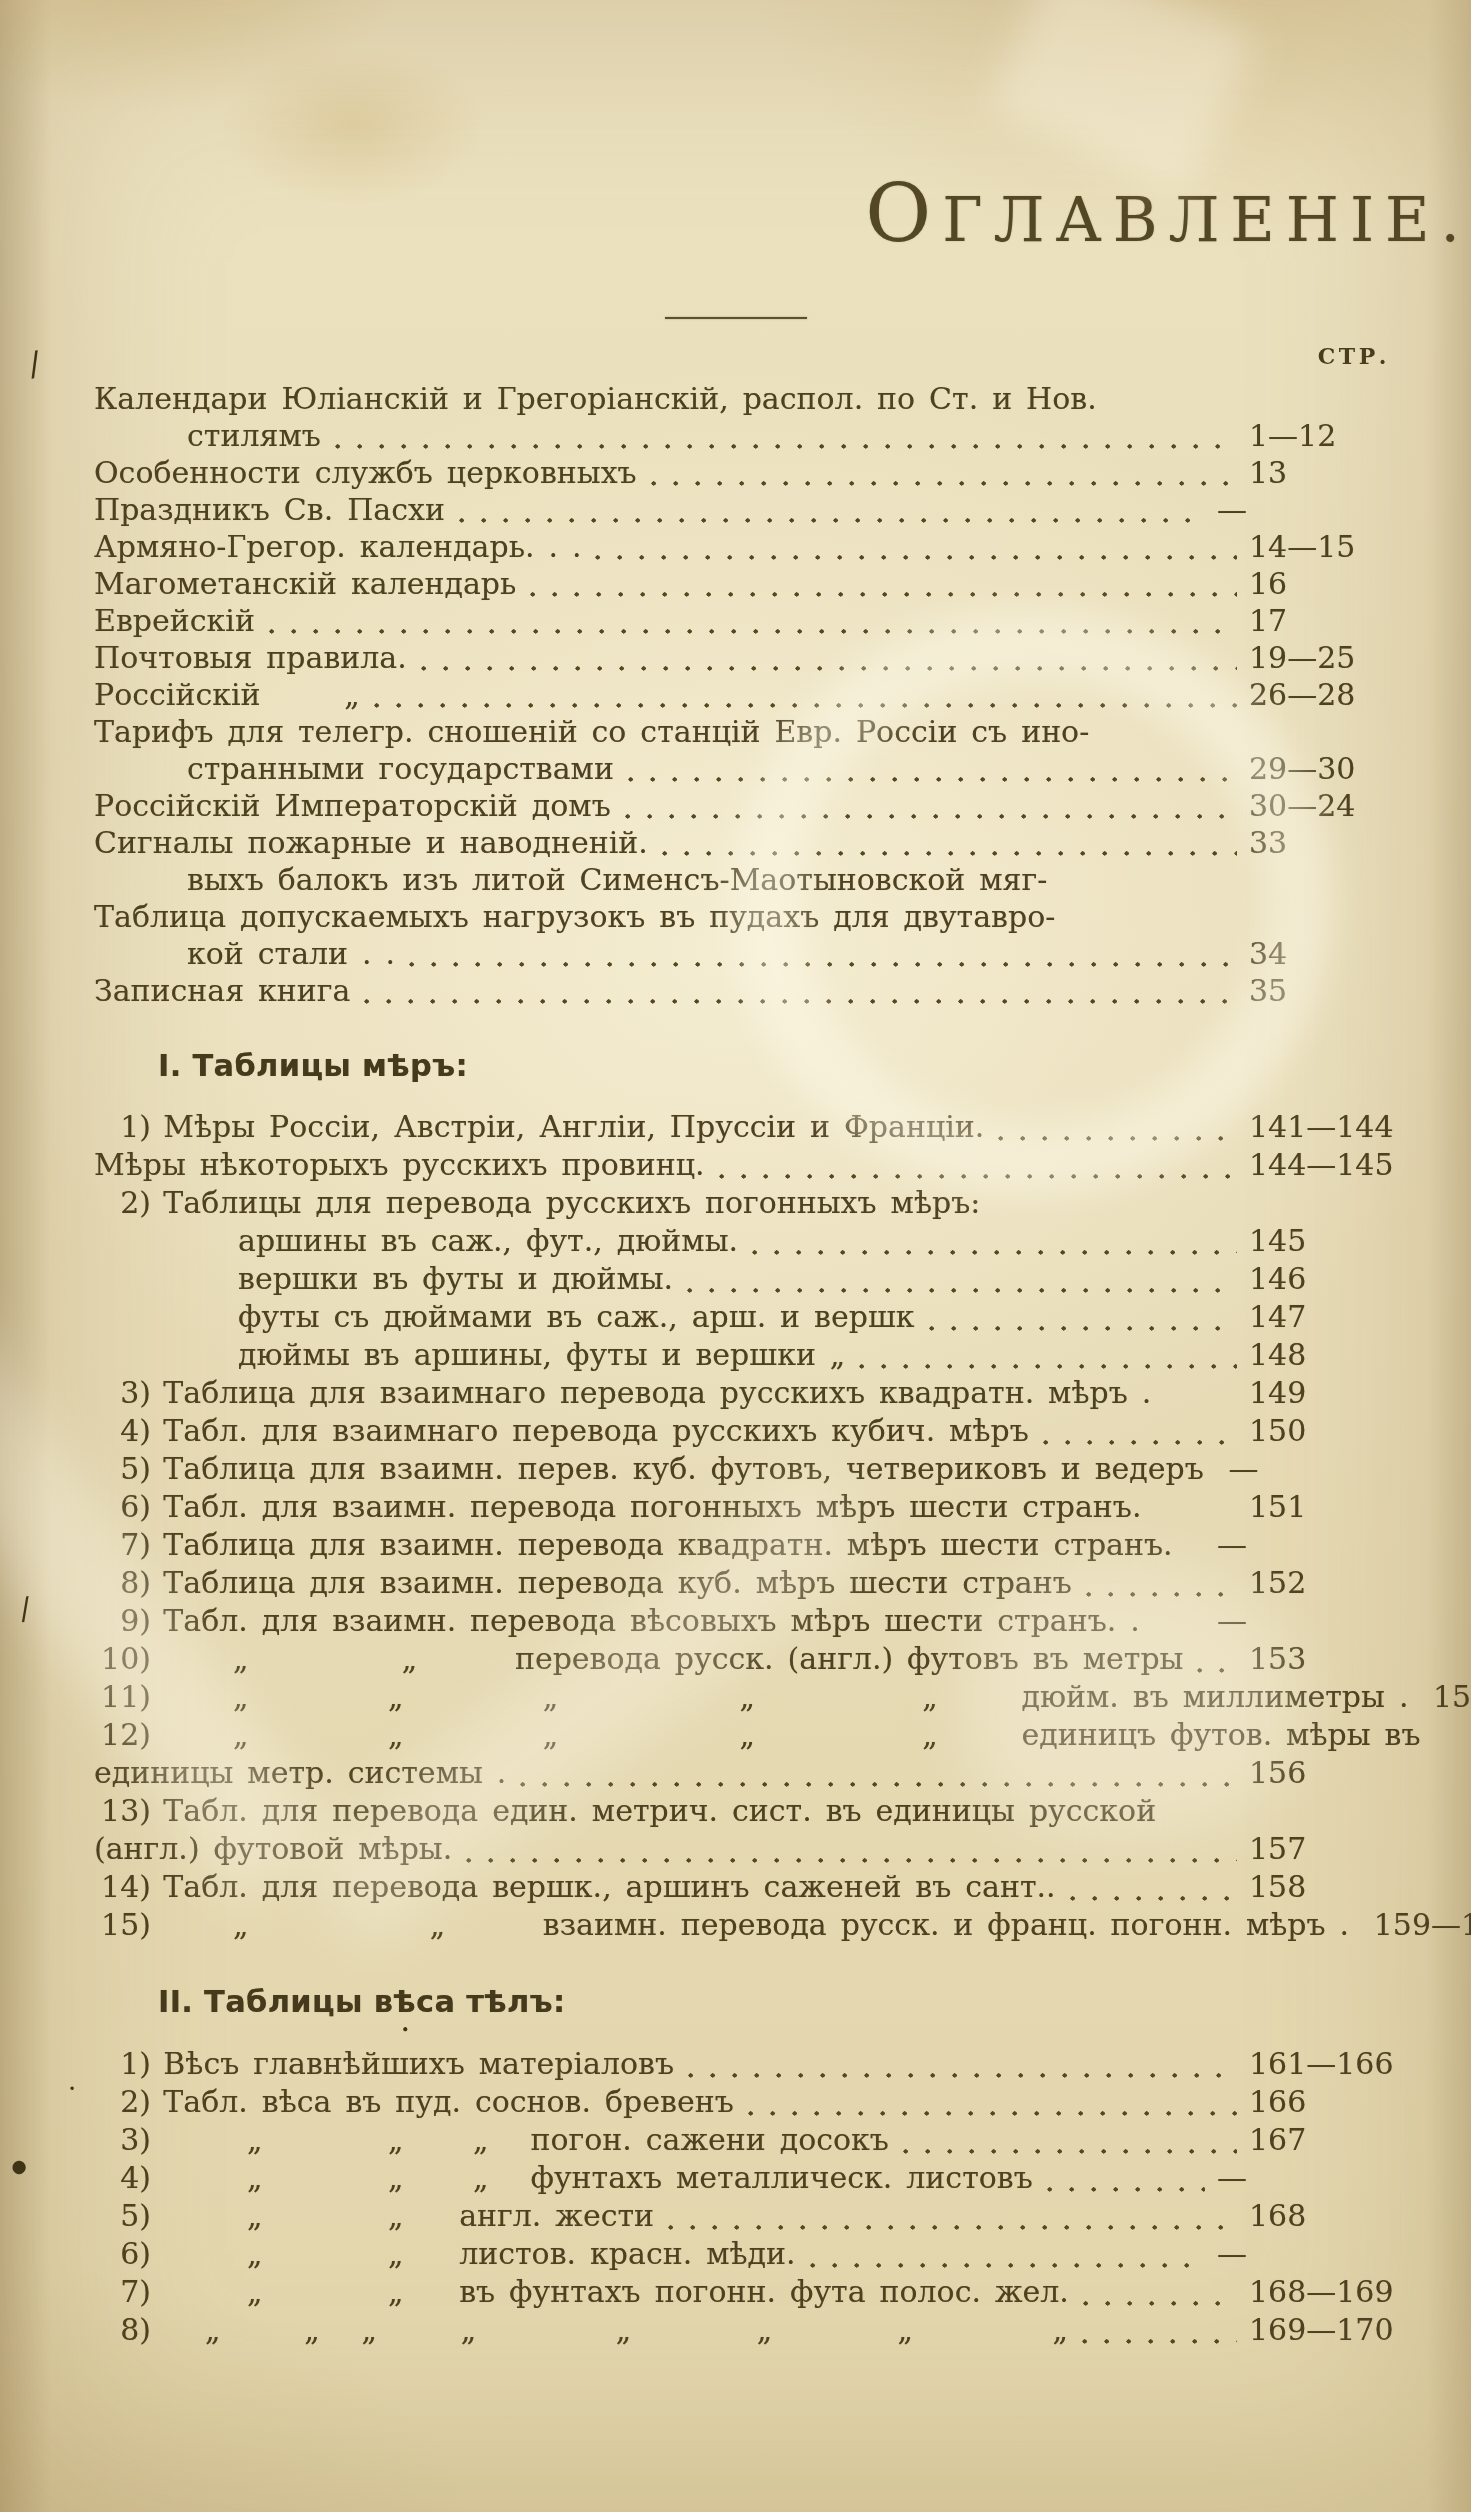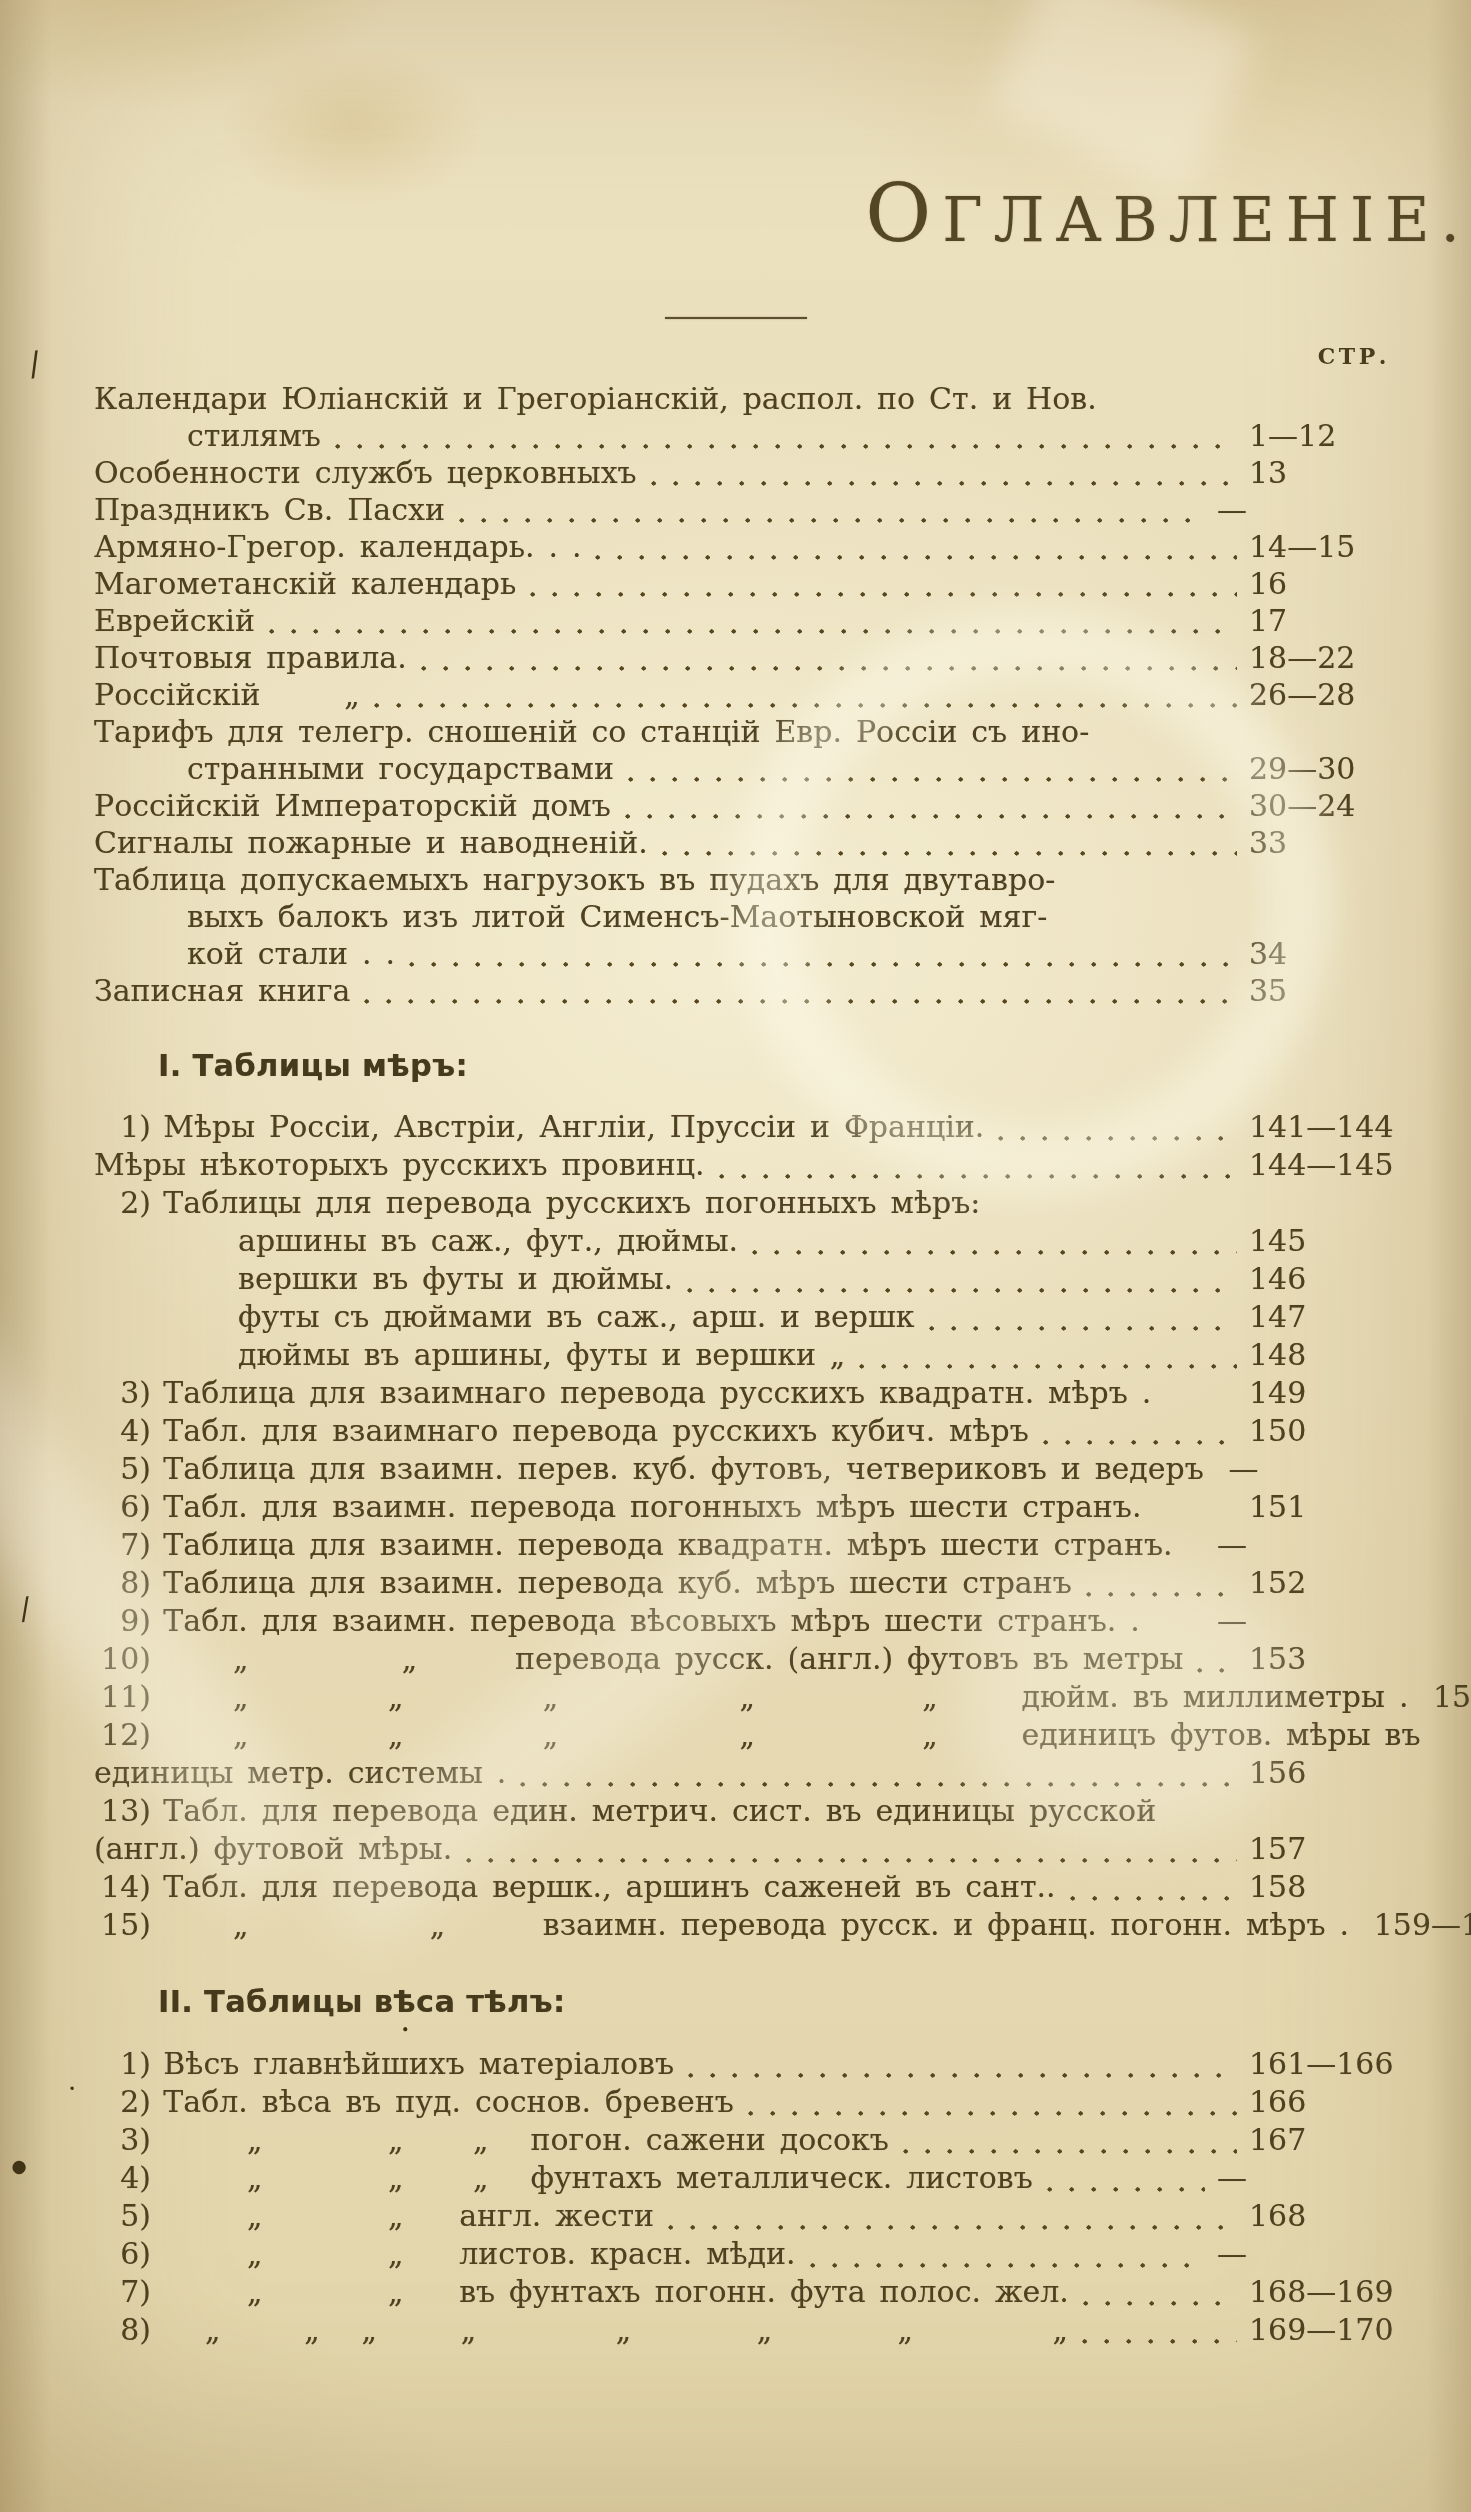--- a/index.html
+++ b/index.html
@@ -118,21 +118,21 @@
         <span class="pg">16</span>
       </div>
       <div class="row">
         <span class="txt">Еврейскій</span>
         <span class="leader dots"></span>
         <span class="pg">17</span>
       </div>
       <div class="row">
         <span class="txt">Почтовыя правила.</span>
         <span class="leader dots"></span>
-        <span class="pg">18—22</span>
+        <span class="pg">19—25</span>
       </div>
       <div class="row">
         <span class="txt">Россійскій      „</span>
         <span class="leader dots"></span>
         <span class="pg">26—28</span>
       </div>
       <div class="row">
         <span class="txt">Тарифъ для телегр. сношеній со станцій Евр. Россіи съ ино-</span>
       </div>
       <div class="row ind1">
@@ -143,25 +143,25 @@
       <div class="row">
         <span class="txt">Россійскій Императорскій домъ</span>
         <span class="leader dots"></span>
         <span class="pg">30—24</span>
       </div>
       <div class="row">
         <span class="txt">Сигналы пожарные и наводненій.</span>
         <span class="leader dots"></span>
         <span class="pg">33</span>
       </div>
-      <div class="row">
-        <span class="txt">Таблица допускаемыхъ нагрузокъ въ пудахъ для двутавро-</span>
-      </div>
       <div class="row ind1">
         <span class="txt">выхъ балокъ изъ литой Сименсъ-Маотыновской мяг-</span>
+      </div>
+      <div class="row">
+        <span class="txt">Таблица допускаемыхъ нагрузокъ въ пудахъ для двутавро-</span>
       </div>
       <div class="row ind1">
         <span class="txt">кой стали . .</span>
         <span class="leader dots"></span>
         <span class="pg">34</span>
       </div>
       <div class="row">
         <span class="txt">Записная книга</span>
         <span class="leader dots"></span>
         <span class="pg">35</span>

